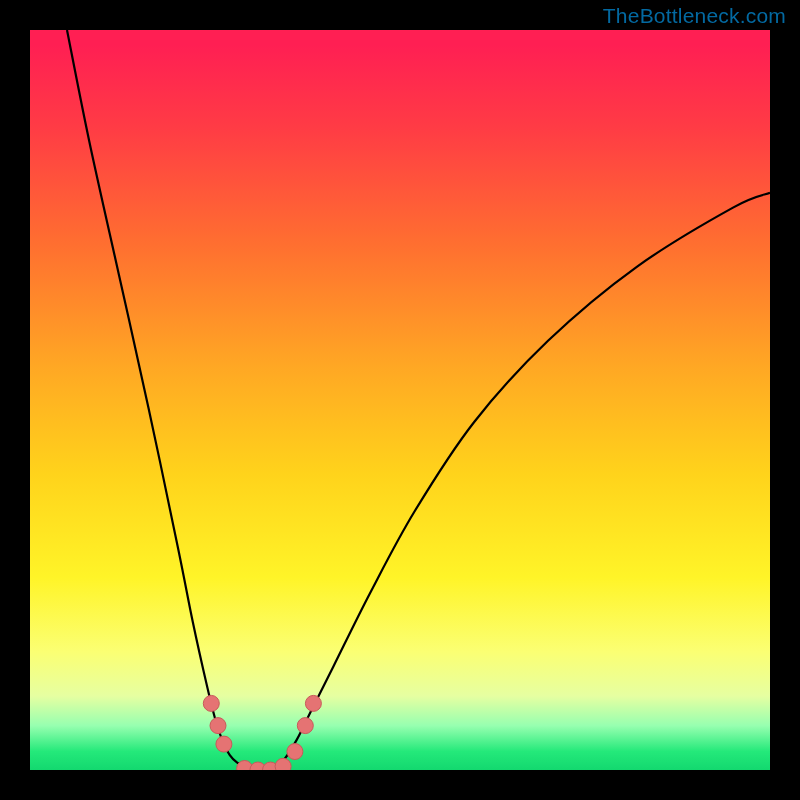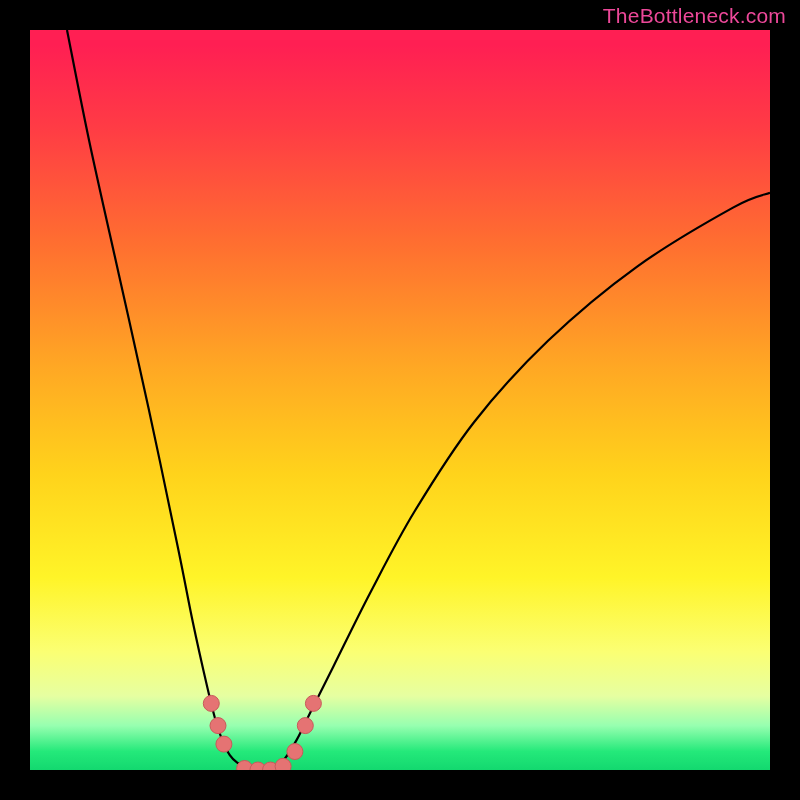--- a/index.html
+++ b/index.html
@@ -46,21 +46,21 @@
     left: 30px;
     top: 30px;
     width: 740px;
     height: 740px;
     pointer-events: none;
   }
   .watermark {
     position: absolute;
     top: 4px;
     right: 14px;
-    color: #ec4899;
+    color: #0369a1;
     font-size: 21px;
     font-weight: 400;
     letter-spacing: 0.2px;
     user-select: none;
   }
 </style>
 </head>
 <body>
 
 <div class="frame">

